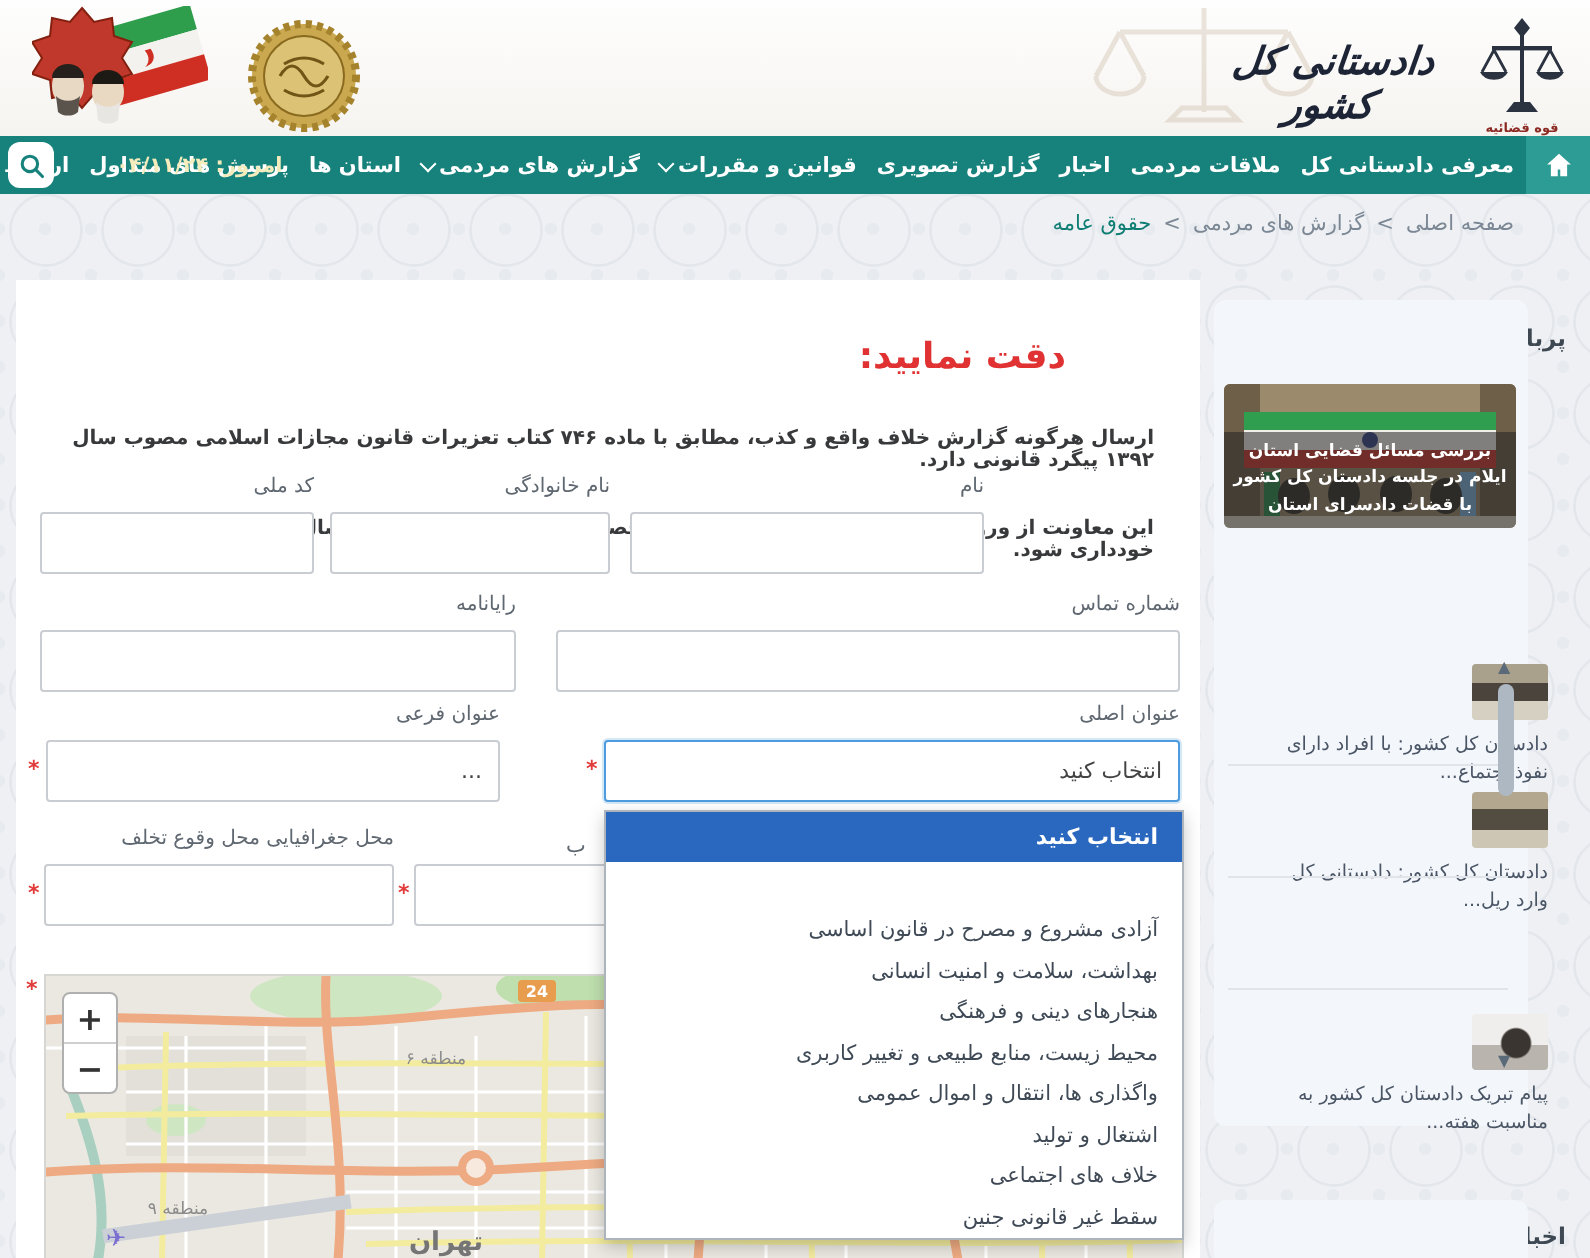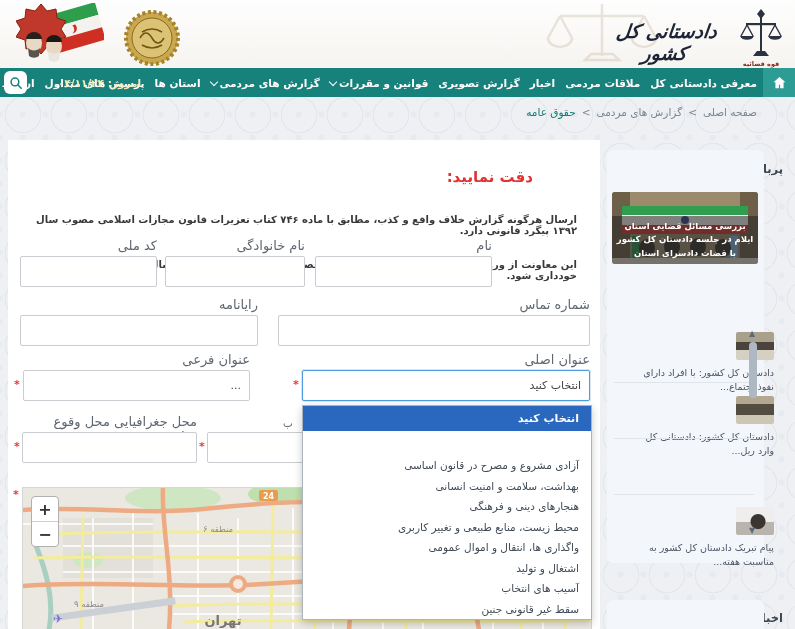--- a/index.html
+++ b/index.html
@@ -32,27 +32,27 @@
     color:#f4ecbc;font-size:10.5px;font-weight:bold;}
   .searchbtn{position:absolute;left:4px;top:3px;width:23px;height:23px;background:#fff;border-radius:6px;
     display:flex;align-items:center;justify-content:center;cursor:pointer;}
   
   .crumbs{position:absolute;right:38px;top:106px;z-index:2;font-size:10.5px;color:#7b8794;
     display:flex;gap:6px;align-items:center;}
   .crumb{cursor:pointer;}
   .crumb.current{color:#0e7d74;font-weight:normal;cursor:default;}
   
   .card{position:absolute;left:8px;top:140px;width:592px;height:489px;background:#ffffff;z-index:1;}
-  .notice-title{position:absolute;right:262px;top:168px;z-index:2;color:#e03232;font-weight:bold;font-size:15px;}
+  .notice-title{position:absolute;right:262px;top:168px;z-index:2;color:#e03232;font-weight:bold;font-size:18px;}
   .notice-p{position:absolute;right:218px;width:556px;z-index:2;color:#38393b;font-weight:bold;
     font-size:10px;text-align:right;}
   .p1{top:215px;margin-top:44px;} .p2{top:214px;}
   
   .fld{position:absolute;z-index:2;}
-  .fld label{display:block;height:18px;font-size:13px;color:#5f6770;text-align:right;}
+  .fld label{display:block;height:18px;font-size:10px;color:#5f6770;text-align:right;}
   .fld input,.selbox{box-sizing:border-box;width:100%;height:31px;border:1px solid #c9cdd2;
     border-radius:2px;background:#fff;font-family:inherit;font-size:11px;padding:0 8px;color:#444;}
   .selbox{display:flex;align-items:center;justify-content:flex-start;cursor:pointer;}
   .req{position:absolute;color:#e23b3b;font-size:11px;font-weight:bold;z-index:3;}
   .f-name{left:315px;top:238px;width:177px;}
   .f-last{left:165px;top:238px;width:140px;}
   .f-nat{left:20px;top:238px;width:137px;}
   .f-phone{left:278px;top:297px;width:312px;}
   .f-mail{left:20px;top:297px;width:238px;}
   .f-main{left:302px;top:352px;width:288px;}
@@ -257,21 +257,21 @@
 
   <div class="ddpanel">
     <div class="ddsel">انتخاب کنید</div>
     <div class="ddopts">
       <div class="ddopt">آزادی مشروع و مصرح در قانون اساسی</div>
       <div class="ddopt">بهداشت، سلامت و امنیت انسانی</div>
       <div class="ddopt">هنجارهای دینی و فرهنگی</div>
       <div class="ddopt">محیط زیست، منابع طبیعی و تغییر کاربری</div>
       <div class="ddopt">واگذاری ها، انتقال و اموال عمومی</div>
       <div class="ddopt">اشتغال و تولید</div>
-      <div class="ddopt">آسیب های انتخاب</div>
+      <div class="ddopt">خلاف های اجتماعی</div>
       <div class="ddopt">سقط غیر قانونی جنین</div>
     </div>
   </div>
 
   <span class="req" style="left:13px;top:488px;">*</span>
   <div class="map">
     <svg width="568" height="142" viewBox="0 0 568 142">
       <rect width="568" height="142" fill="#eae8e1"></rect>
       <rect x="40" y="30" width="90" height="60" fill="#e2e0d9"></rect>
       <rect x="350" y="40" width="120" height="70" fill="#e2e0d9"></rect>

